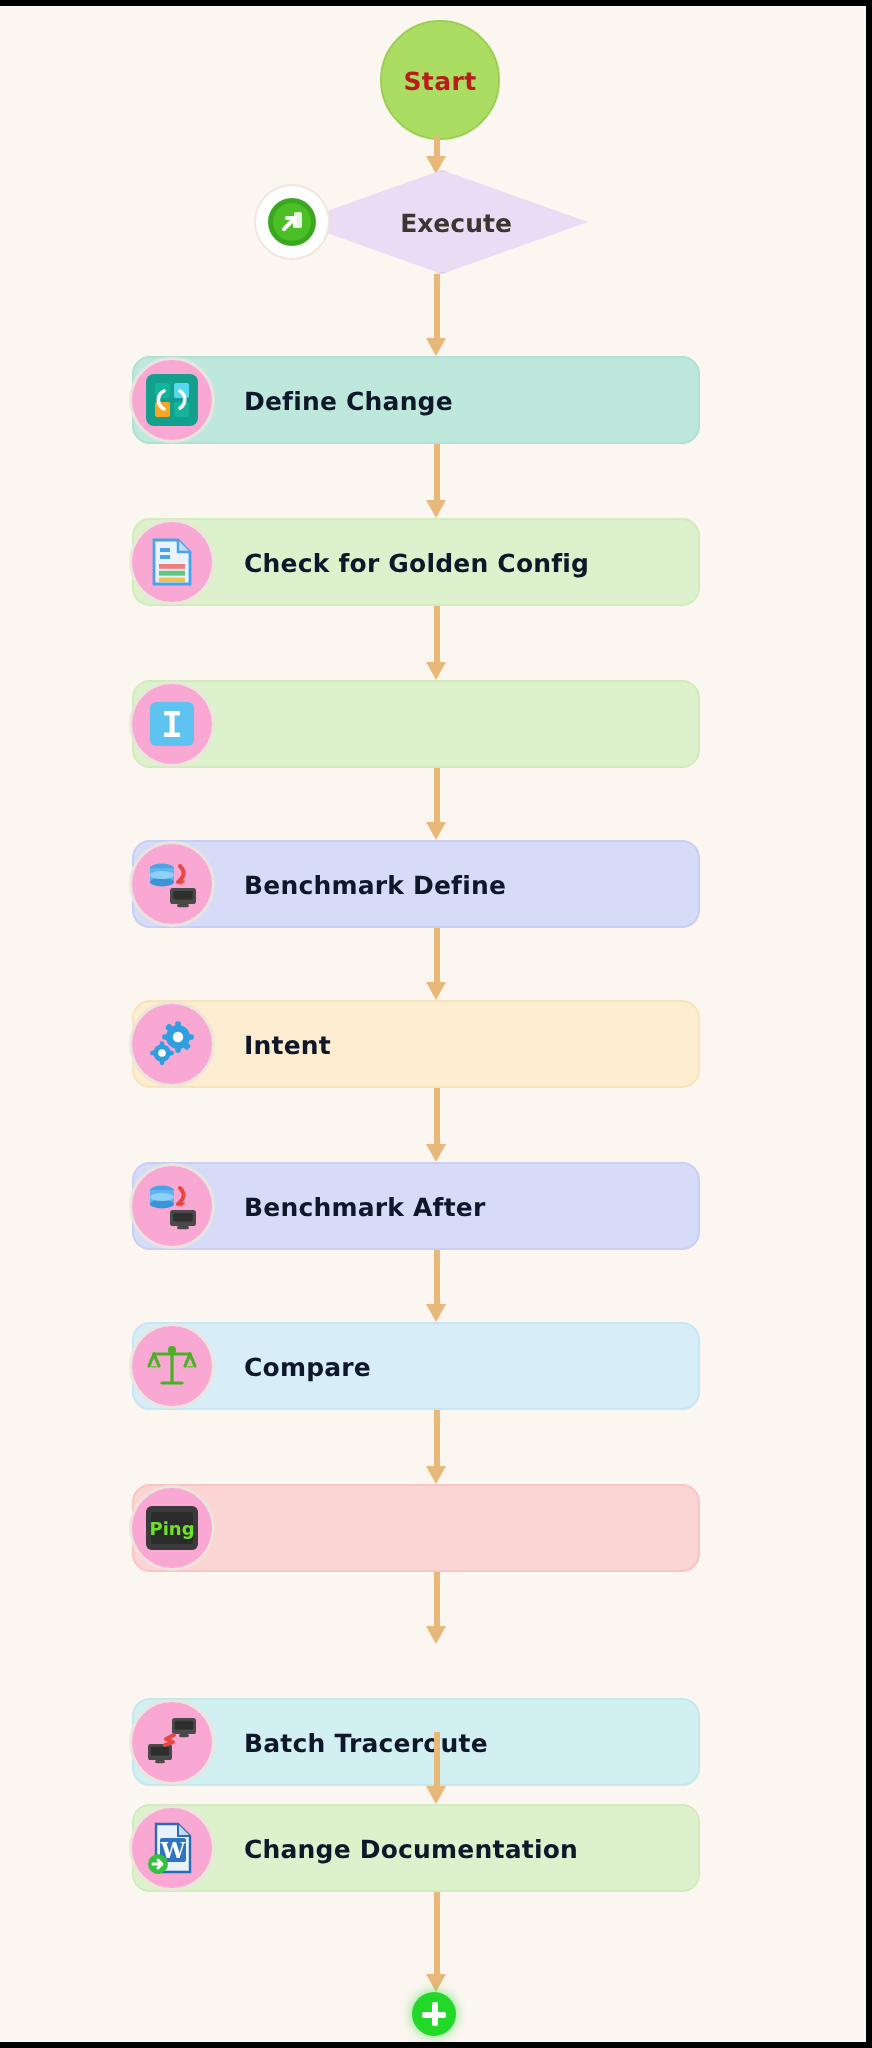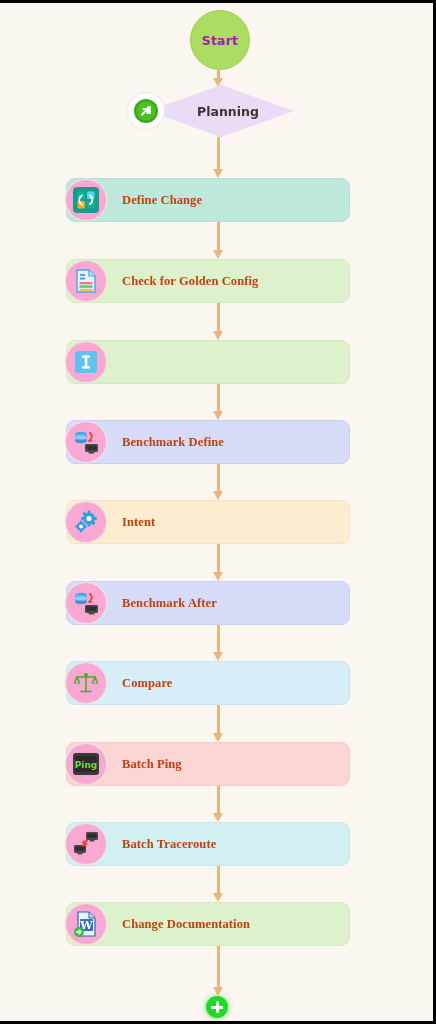--- a/index.html
+++ b/index.html
@@ -38,21 +38,21 @@
     width: 58px;
     height: 58px;
     border-radius: 50%;
     background: #aadd61;
     border: 1px solid #9ccf54;
     display: flex;
     align-items: center;
     justify-content: center;
     font-size: 12.5px;
     font-weight: bold;
-    color: #a21caf;
+    color: #b91c1c;
     letter-spacing: .2px;
   }
 
   
   .decision-wrap {
     position: absolute;
     left: 148px;
     top: 82px;
     width: 146px;
     height: 52px;
@@ -107,23 +107,22 @@
   .task-label {
     position: absolute;
     left: 56px;
     top: 0;
     bottom: 0;
     right: 8px;
     display: flex;
     align-items: center;
     font-size: 12.5px;
     font-weight: bold;
-    color: #c2410c;
+    color: #0f172a;
     letter-spacing: .1px;
-    font-family: Liberation Serif, serif;
   }
   .task-icon {
     position: absolute;
     left: 0px;
     top: 2px;
     width: 40px;
     height: 40px;
     border-radius: 50%;
     background: #f9a8d4;
     box-shadow: 0 0 0 1.5px rgba(235,228,220,.9);
@@ -206,21 +205,21 @@
     <div class="decision-wrap">
       <div class="decision-shape"></div>
       <div class="decision-icon">
         <svg width="26" height="26" viewBox="0 0 26 26" aria-hidden="true">
           <circle cx="13" cy="13" r="12" fill="#3aa81e"></circle>
           <circle cx="13" cy="13" r="9.5" fill="#4cbf27"></circle>
           <path d="M9 16.5 L14.5 11 M14.5 11 L14.5 15 M14.5 11 L10.5 11" stroke="#ffffff" stroke-width="2" fill="none" stroke-linecap="round"></path>
           <rect x="14" y="8" width="4" height="8" rx="1" fill="#ffffff" opacity=".85"></rect>
         </svg>
       </div>
-      <div class="decision-label">Planning</div>
+      <div class="decision-label">Execute</div>
     </div>
 
     <div class="connector" style="top:134px; height:41px;">
       <div class="shaft"></div>
       <div class="head"></div>
     </div>
 
     <div class="task" style="top:175px;">
       <div class="task-box" style="background:#bfe8dd; border:1px solid #b2e0d4;"></div>
       <div class="task-icon">
@@ -386,29 +385,28 @@
 
     <div class="task" style="top:739px;">
       <div class="task-box" style="background:#fbd4d4; border:1px solid #f7c6c6;"></div>
       <div class="task-icon">
         <svg width="28" height="26" viewBox="0 0 28 26" aria-hidden="true">
           <rect x="1" y="2" width="26" height="22" rx="3" fill="#3a3a3a"></rect>
           <rect x="3.5" y="5" width="21" height="16" rx="1.5" fill="#2b2b2b"></rect>
           <text x="14" y="16.5" font-family="DejaVu Sans, sans-serif" font-size="9" font-weight="bold" fill="#6ee02a" text-anchor="middle">Ping</text>
         </svg>
       </div>
-      <div class="task-label">Batch Ping</div>
     </div>
 
     <div class="connector" style="top:783px; height:36px;">
       <div class="shaft"></div>
       <div class="head"></div>
     </div>
 
-    <div class="task" style="top:819px;">
+    <div class="task" style="top:846px;">
       <div class="task-box" style="background:#d2eff2; border:1px solid #c2e8ec;"></div>
       <div class="task-icon">
         <svg width="28" height="26" viewBox="0 0 28 26" aria-hidden="true">
           <rect x="14" y="1" width="12" height="8" rx="1.3" fill="#4a4a4a"></rect>
           <rect x="15.4" y="2.4" width="9.2" height="4.4" rx=".7" fill="#2d2d2d"></rect>
           <rect x="17.5" y="9" width="5" height="1.6" rx=".8" fill="#4a4a4a"></rect>
           <rect x="2" y="14" width="12" height="8" rx="1.3" fill="#4a4a4a"></rect>
           <rect x="3.4" y="15.4" width="9.2" height="4.4" rx=".7" fill="#2d2d2d"></rect>
           <rect x="5.5" y="22" width="5" height="1.6" rx=".8" fill="#4a4a4a"></rect>
           <path d="M15 9.5 L11 11.5 L14.5 13 L10.5 14.5" stroke="#e8473f" stroke-width="2" fill="none" stroke-linecap="round" stroke-linejoin="round"></path>

